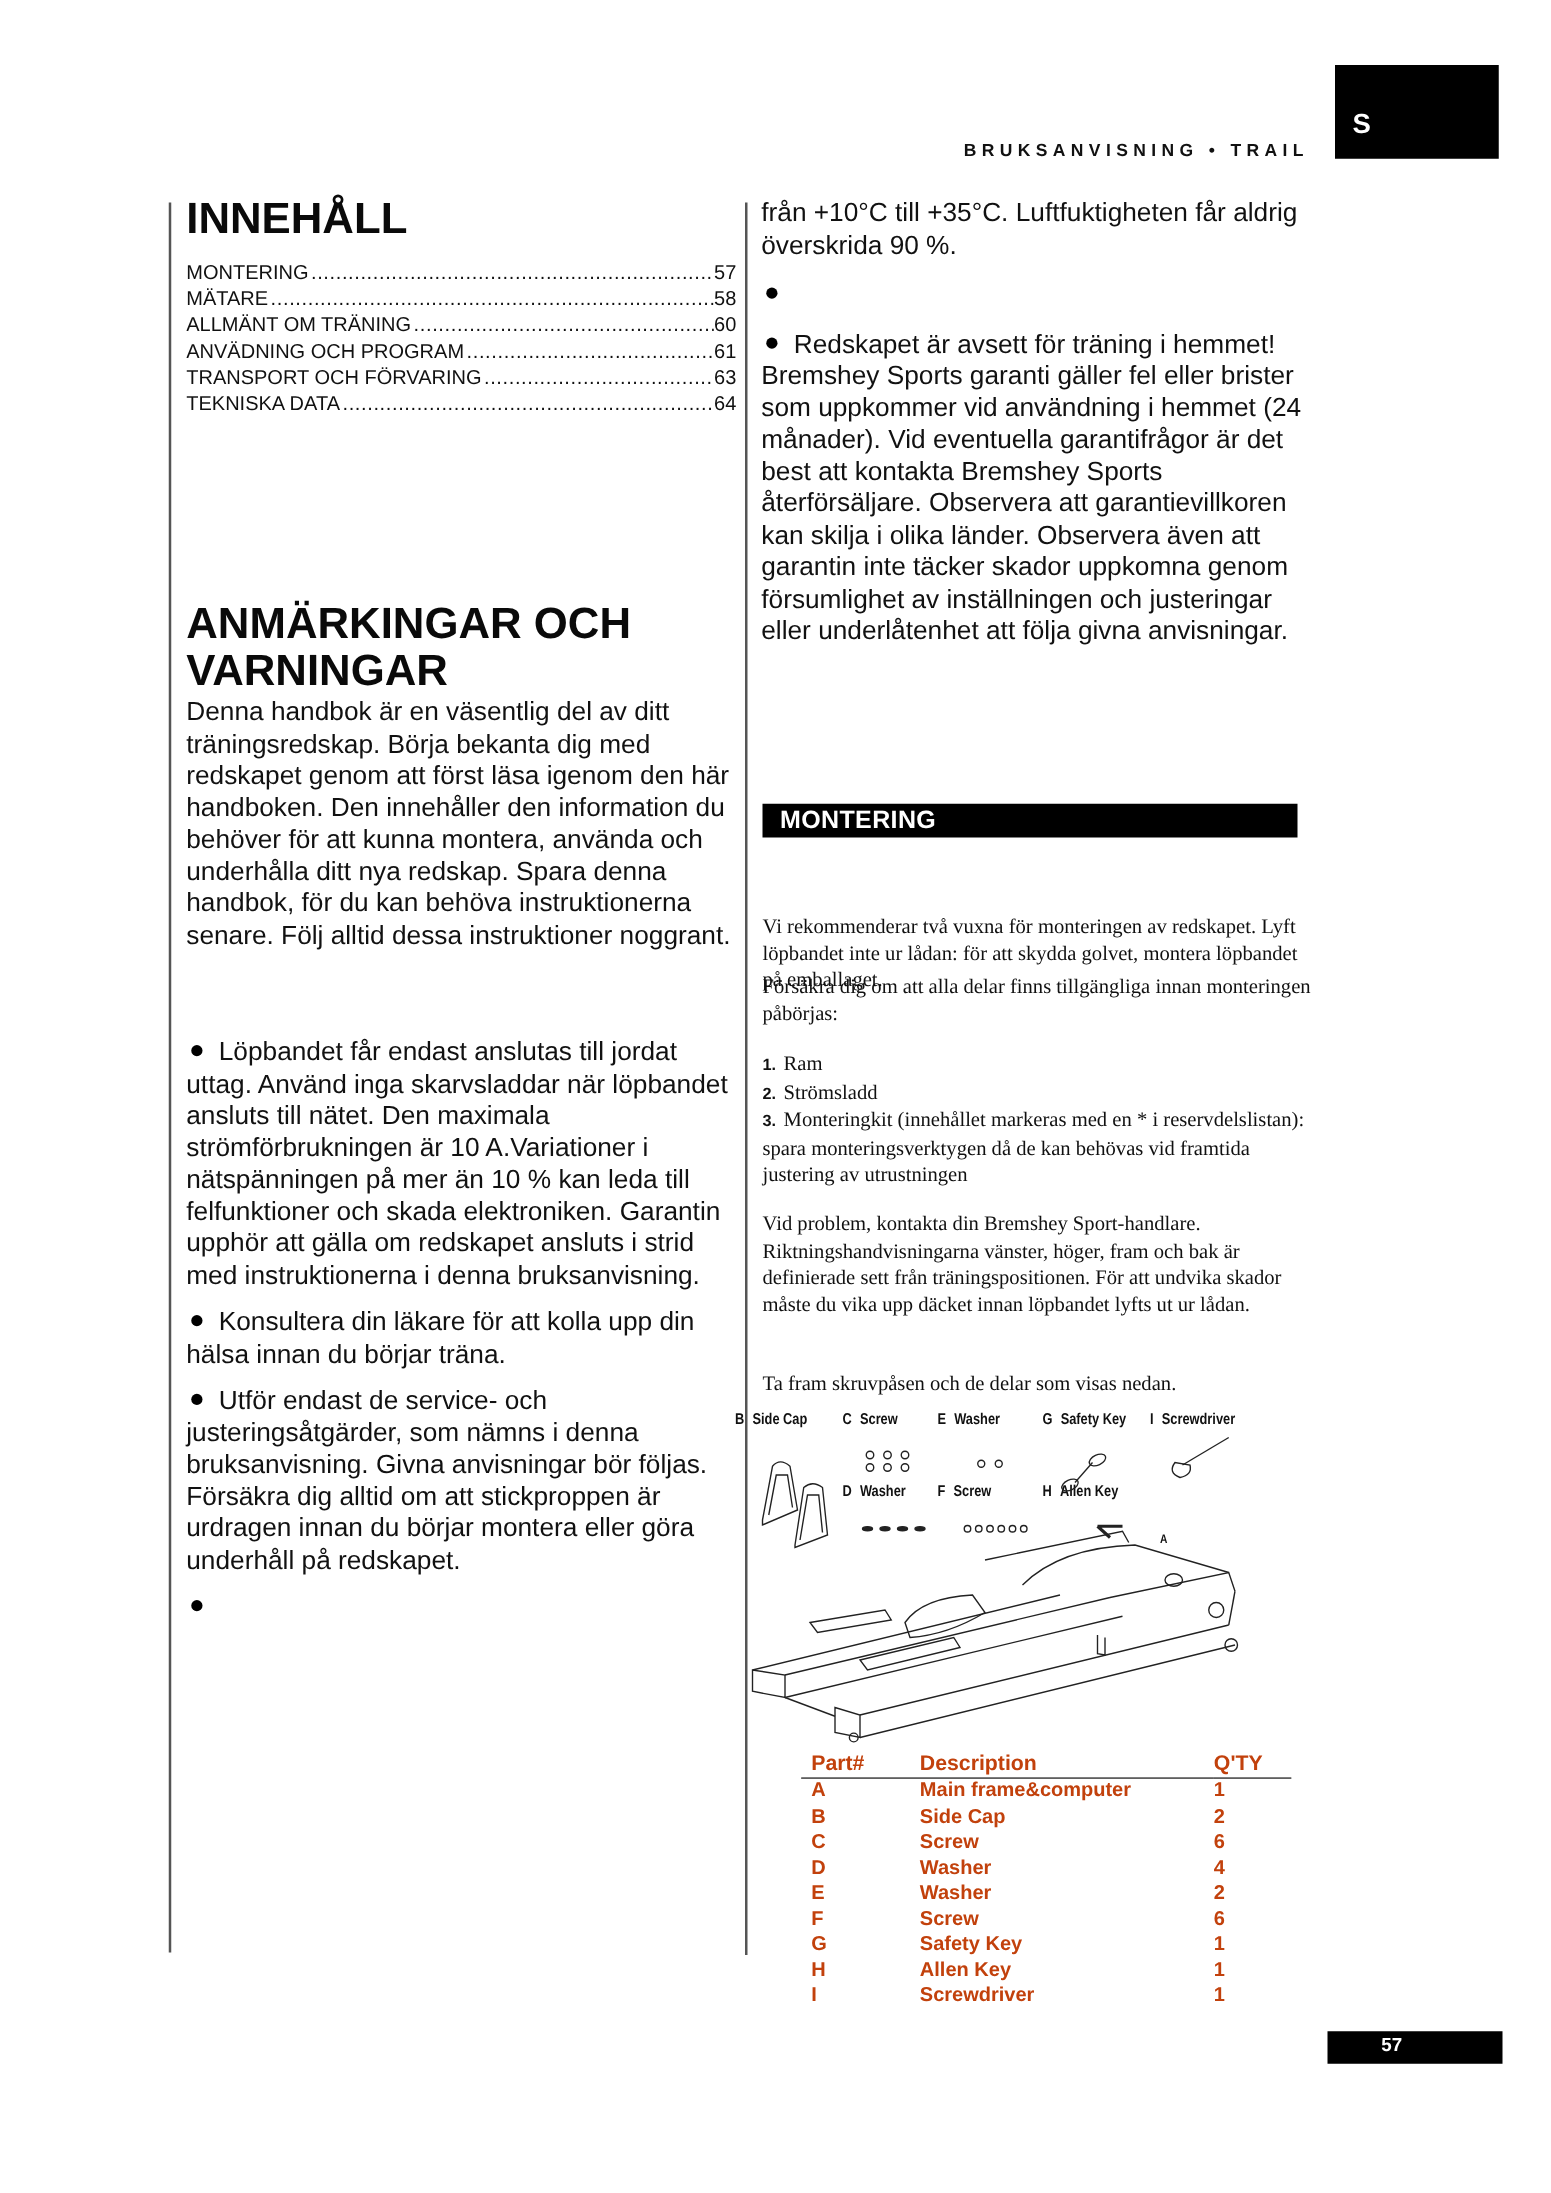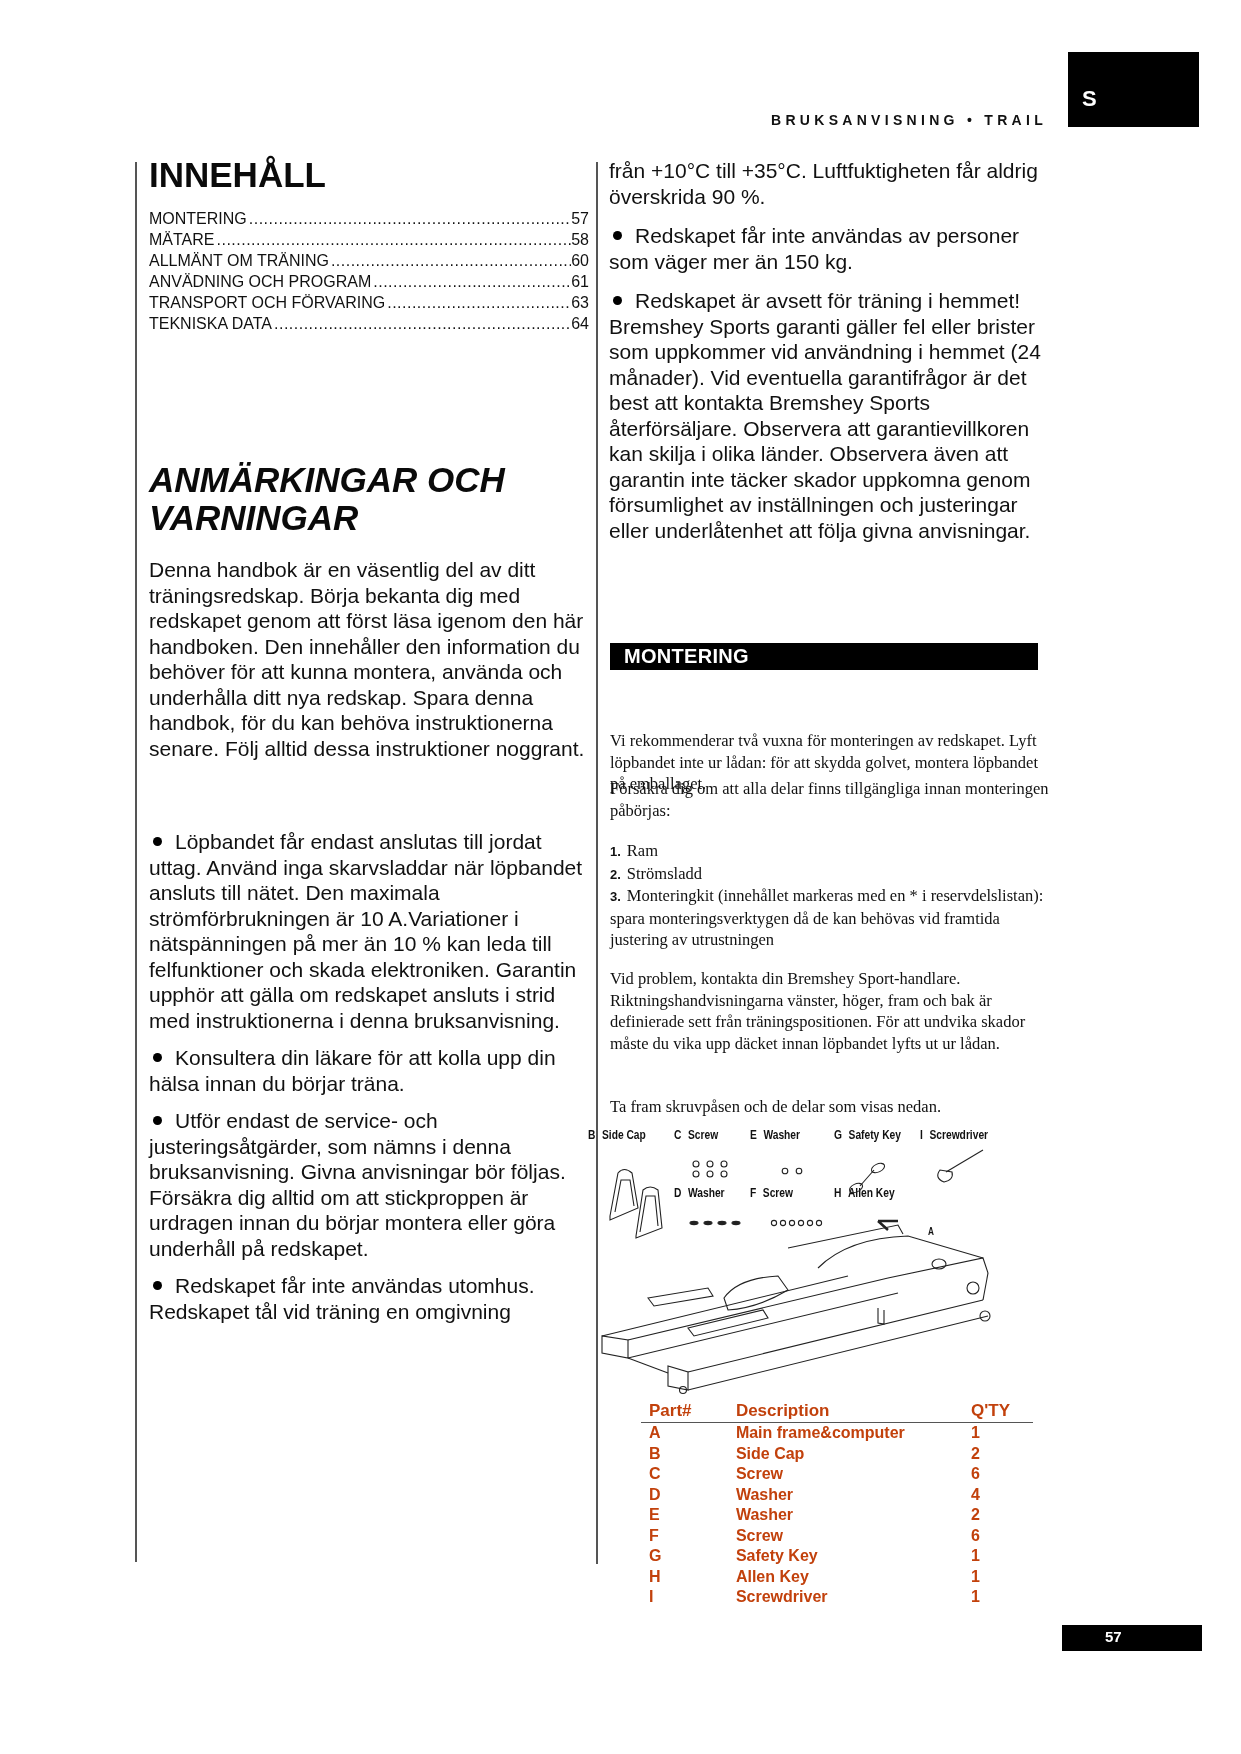--- a/index.html
+++ b/index.html
@@ -19,21 +19,21 @@
   .col-left { position: absolute; left: 149px; top: 155px; width: 440px; }
   .h1 { font-family: "Liberation Sans", sans-serif; font-weight: bold; font-size: 35px; line-height: 40px; margin: 0; color: #0a0a0a; }
   .toc { margin-top: 13px; }
   .toc-row { display: flex; font-family: "Liberation Sans", sans-serif; font-size: 16px; line-height: 21px; color: #111; white-space: nowrap; overflow: hidden; }
   .toc-row .lbl { flex: 0 0 auto; }
   .toc-row .dots { flex: 1 1 auto; overflow: hidden; white-space: nowrap; padding: 0 2px; }
   .toc-row .dots::after { content: "........................................................................................................................................"; letter-spacing: 0.5px; }
   .toc-row .pg { flex: 0 0 auto; }
 
   .h2 { font-family: "Liberation Sans", sans-serif; font-weight: bold; font-size: 35px; line-height: 38px; margin: 0; color: #0a0a0a; }
-  .warnings-title { position: absolute; left: 149px; top: 461px; width: 440px; font-style: italic; }
+  .warnings-title { position: absolute; left: 149px; top: 480px; width: 440px; }
   .body-text { font-family: "Liberation Sans", sans-serif; font-size: 21px; line-height: 25.5px; color: #111; margin: 0; }
   .intro { position: absolute; left: 149px; top: 557px; width: 440px; }
   .bullets-left { position: absolute; left: 149px; top: 829px; width: 450px; }
   .bullet { margin: 0 0 12px 0; }
   .bullet .dot { display: inline-block; width: 9px; height: 9px; border-radius: 50%; background: #000; margin: 0 13px 3px 4px; vertical-align: middle; }
 
   
   .col-right-top { position: absolute; left: 609px; top: 158px; width: 440px; }
   .section-bar { position: absolute; left: 610px; top: 643px; width: 428px; height: 27px; background: #000; }
   .section-bar span { position: absolute; left: 14px; top: 1px; color: #fff; font-family: "Liberation Sans", sans-serif; font-weight: bold; font-size: 20px; line-height: 25px; letter-spacing: 0.3px; }
@@ -111,26 +111,26 @@
 
 <div class="warnings-title">
   <h2 class="h2"><span>ANMÄRKINGAR OCH</span><br><span>VARNINGAR</span></h2>
 </div>
 <p class="body-text intro">Denna handbok är en väsentlig del av ditt träningsredskap. Börja bekanta dig med redskapet genom att först läsa igenom den här handboken. Den innehåller den information du behöver för att kunna montera, använda och underhålla ditt nya redskap. Spara denna handbok, för du kan behöva instruktionerna senare. Följ alltid dessa instruktioner noggrant.</p>
 
 <div class="bullets-left">
   <p class="body-text bullet"><span class="dot"></span><span>Löpbandet får endast anslutas till jordat uttag. Använd inga skarvsladdar när löpbandet ansluts till nätet. Den maximala strömförbrukningen är 10 A.Variationer i nätspänningen på mer än 10 % kan leda till felfunktioner och skada elektroniken. Garantin upphör att gälla om redskapet ansluts i strid med instruktionerna i denna bruksanvisning.</span></p>
   <p class="body-text bullet"><span class="dot"></span><span>Konsultera din läkare för att kolla upp din hälsa innan du börjar träna.</span></p>
   <p class="body-text bullet"><span class="dot"></span><span>Utför endast de service- och justeringsåtgärder, som nämns i denna bruksanvisning. Givna anvisningar bör följas. Försäkra dig alltid om att stickproppen är urdragen innan du börjar montera eller göra underhåll på redskapet.</span></p>
-  <p class="body-text bullet" style="margin-bottom:0"><span class="dot"></span><span>Redskapet får inte användas utomhus. Redskapet tål vid träning en omgivning</span></p>
+  <p class="body-text bullet" style="margin-bottom:0"><span class="dot"></span></p>
 </div>
 
 <div class="col-right-top">
   <p class="body-text" style="margin-bottom:14px">från +10°C till +35°C. Luftfuktigheten får aldrig överskrida 90 %.</p>
-  <p class="body-text bullet" style="margin-bottom:14px"><span class="dot"></span><span>Redskapet får inte användas av personer som väger mer än 150 kg.</span></p>
+  <p class="body-text bullet" style="margin-bottom:14px"><span class="dot"></span></p>
   <p class="body-text bullet"><span class="dot"></span><span>Redskapet är avsett för träning i hemmet! Bremshey Sports garanti gäller fel eller brister som uppkommer vid användning i hemmet (24 månader). Vid eventuella garantifrågor är det best att kontakta Bremshey Sports återförsäljare. Observera att garantievillkoren kan skilja i olika länder. Observera även att garantin inte täcker skador uppkomna genom försumlighet av inställningen och justeringar eller underlåtenhet att följa givna anvisningar.</span></p>
 </div>
 
 <div class="section-bar">
   <span>MONTERING</span>
 </div>
 <p class="serif-text mont-p1">Vi rekommenderar två vuxna för monteringen av redskapet. Lyft löpbandet inte ur lådan: för att skydda golvet, montera löpbandet på emballaget.</p>
 <p class="serif-text mont-p2">Försäkra dig om att alla delar finns tillgängliga innan monteringen påbörjas:</p>
 <div class="serif-text mont-list">
   <div><span class="num">1.</span><span>Ram</span></div>

